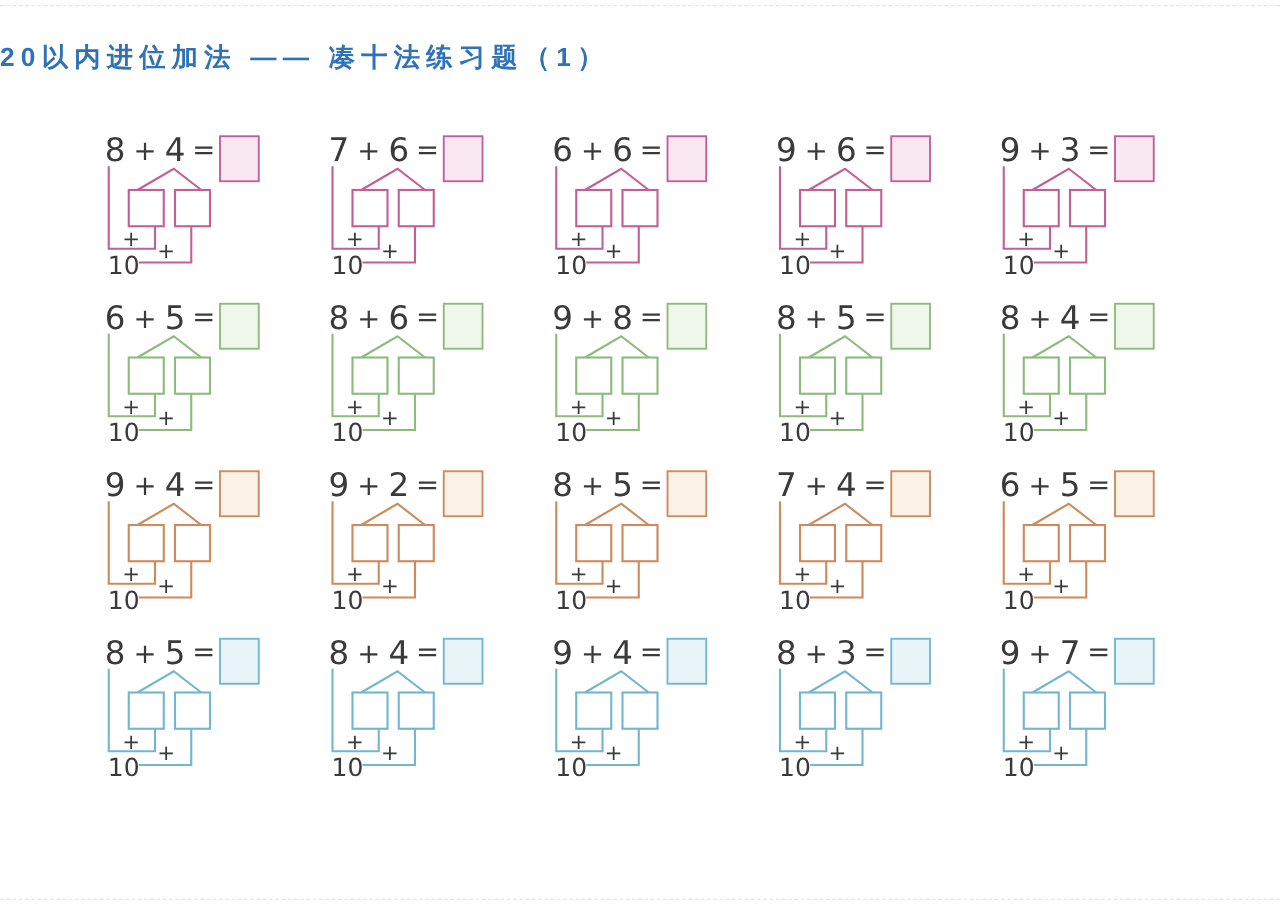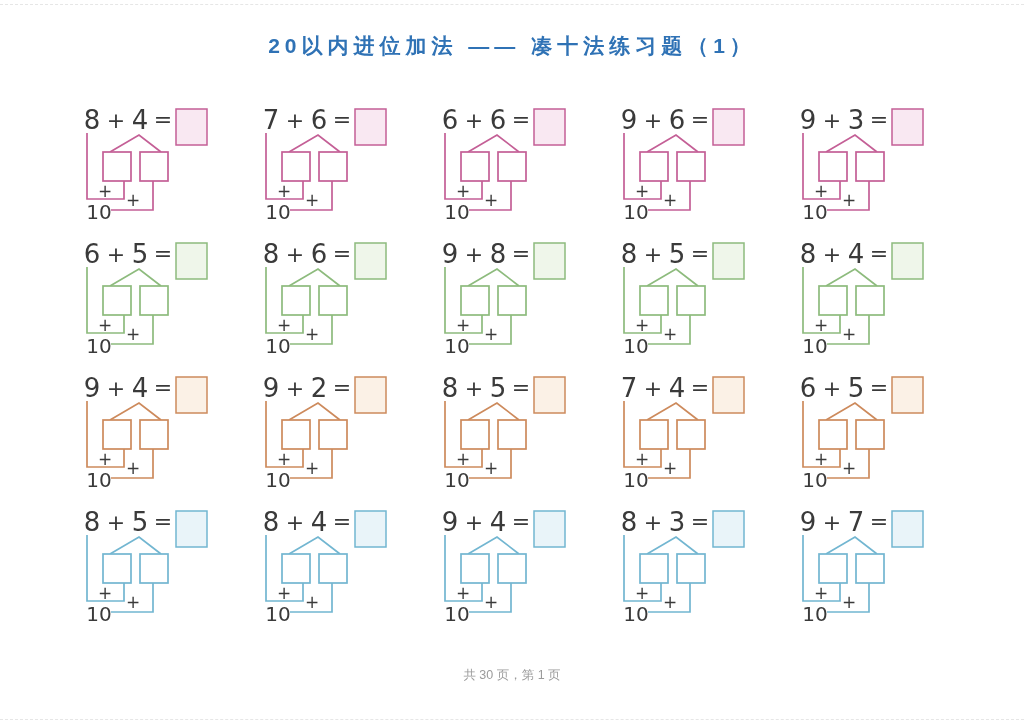--- a/index.html
+++ b/index.html
@@ -14,21 +14,20 @@
   .edge-line {
     position: absolute; left: 0; right: 0; height: 0;
     border-top: 1px dashed #e6e6e6;
   }
   .edge-top { top: 4px; }
   .edge-bottom { bottom: 4px; }
 
   .title {
     margin: 0;
     padding-top: 32px;
-    text-align: center;
     font-size: 21px;
     font-weight: bold;
     letter-spacing: 5px;
     color: #2f72b5;
   }
   .tips {
     display: flex;
     justify-content: space-between;
     padding: 0 84px;
     margin-top: 26px;
@@ -372,16 +371,15 @@
     <rect class="part-box" x="25" y="50" width="28" height="29"></rect>
     <rect class="part-box" x="62" y="50" width="28" height="29"></rect>
     <polyline class="ln" points="9,31 9,97 46,97 46,79"></polyline>
     <text class="small-op" x="27" y="95">+</text>
     <text class="num10" x="21" y="117">10</text>
     <polyline class="ln" points="33,108 75,108 75,79"></polyline>
     <text class="small-op" x="55" y="104">+</text>
   </svg>
     </div>
 
-  <div class="footer" style="color: rgb(155, 155, 155);">共 30 页，第 1 页</div>
 
   <div class="edge-line edge-bottom"></div>
 </div>
 
 </body></html>

